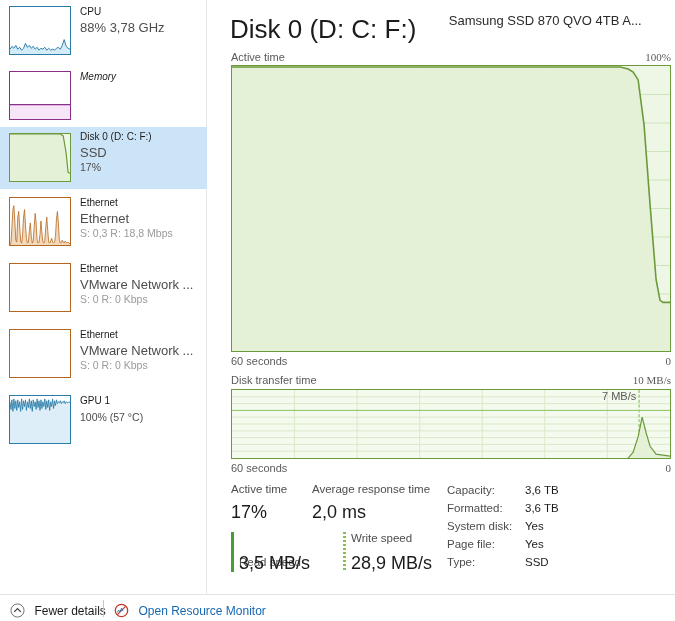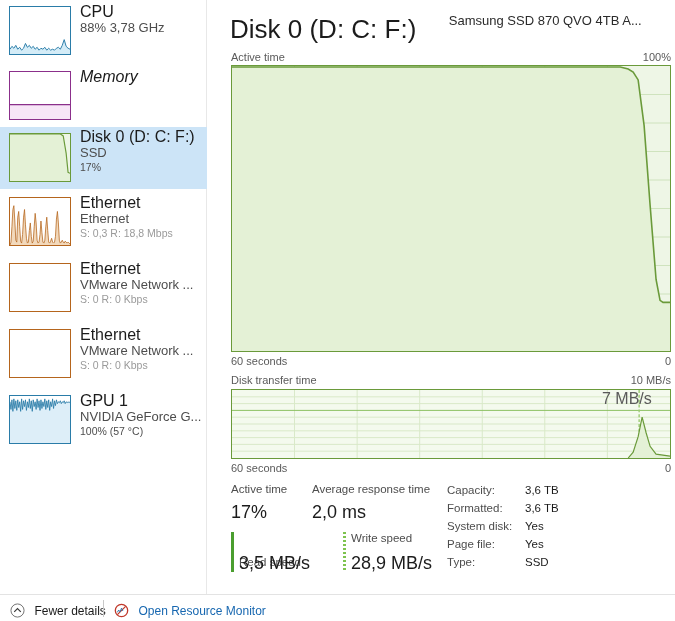--- a/index.html
+++ b/index.html
@@ -53,21 +53,21 @@
     overflow: hidden;
   }
   .thumb svg { display: block; width: 100%; height: 100%; }
   .res-text {
     position: absolute;
     left: 80px;
     top: 2px;
     width: 125px;
   }
   .res-title {
-    font-size: 16px;
+    font-size: 10px;
     line-height: 19px;
     color: #1b1b1b;
     white-space: nowrap;
   }
   .res-sub {
     font-size: 13px;
     line-height: 14px;
     color: #4d4d4d;
     white-space: nowrap;
     overflow: hidden;
@@ -114,21 +114,21 @@
 
   .axis-row {
     position: absolute;
     left: 9px;
     width: 440px;
     font-size: 11px;
     line-height: 14px;
     color: #5a5a5a;
   }
   .axis-left { float: left; }
-  .axis-right { float: right; }
+  .axis-right { float: right; font-family: Liberation Serif, serif; }
 
   .graph-box {
     position: absolute;
     left: 9px;
     border: 1px solid #6a9a3a;
     box-sizing: border-box;
     background: #eef6e6;
     overflow: hidden;
   }
   .graph-box svg { display: block; width: 100%; height: 100%; }
@@ -326,21 +326,20 @@
     <div class="res-item" style="top:389px;">
       <div class="thumb" style="border-color:#2a7ca8;">
         <svg viewBox="0 0 62 49" preserveAspectRatio="none">
           <rect x="0" y="0" width="62" height="49" fill="#ffffff"></rect>
           <polyline points="0,49 0,6 1,14 2,4 3,16 4,3 5,13 6,5 7,15 8,4 9,12 10,6 11,16 12,3 13,14 14,5 15,11 16,4 17,15 18,6 19,12 20,3 21,13 22,5 23,16 24,4 25,11 26,6 27,14 28,3 29,12 30,5 31,15 32,4 33,13 34,6 35,11 36,3 37,14 38,5 39,12 40,4 41,15 42,6 43,11 44,3 45,13 46,5 47,10 48,4 49,8 50,6 51,7 52,5 53,8 54,6 55,7 56,5 57,8 58,6 59,7 60,6 61,7 62,6 62,49" fill="#ddeef8" stroke="none"></polyline>
           <polyline points="0,6 1,14 2,4 3,16 4,3 5,13 6,5 7,15 8,4 9,12 10,6 11,16 12,3 13,14 14,5 15,11 16,4 17,15 18,6 19,12 20,3 21,13 22,5 23,16 24,4 25,11 26,6 27,14 28,3 29,12 30,5 31,15 32,4 33,13 34,6 35,11 36,3 37,14 38,5 39,12 40,4 41,15 42,6 43,11 44,3 45,13 46,5 47,10 48,4 49,8 50,6 51,7 52,5 53,8 54,6 55,7 56,5 57,8 58,6 59,7 60,6 61,7 62,6" fill="none" stroke="#2a7ca8" stroke-width="0.9"></polyline>
         </svg>
       </div>
       <div class="res-text">
         <div class="res-title">GPU 1</div>
-        <div class="res-sub">NVIDIA GeForce G...</div>
         <div class="res-sub2">100%  (57 °C)</div>
       </div>
     </div>
 
   </div>
 
   <div id="main">
 
     <div id="hdr">
       <span id="hdr-title">Disk 0 (D: C: F:)</span>
@@ -410,21 +409,21 @@
 
         <line x1="0" y1="21" x2="440" y2="21" stroke="#8bbf60" stroke-width="1"></line>
 
         <line x1="409" y1="0" x2="409" y2="70" stroke="#9ccb72" stroke-width="1.4" stroke-dasharray="3,2"></line>
 
         <path d="M0,70 L398,70 L403,64 L408,48 L412,28 L416,44 L420,58 L426,66 L440,68 L440,70 Z" fill="#e4f1d6"></path>
         <path d="M398,70 L403,64 L408,48 L412,28 L416,44 L420,58 L426,66 L440,68" fill="none" stroke="#6a9a3a" stroke-width="1.2"></path>
       </svg>
     </div>
 
-    <div style="position:absolute;left:380px;top:390px;font-size:16px;color:#5a5a5a;background:transparent;">7 MB/s</div>
+    <div style="position:absolute;left:380px;top:390px;font-size:11px;color:#5a5a5a;background:transparent;">7 MB/s</div>
 
     <div class="axis-row" style="top:461px;">
       <span class="axis-left">60 seconds</span>
       <span class="axis-right">0</span>
     </div>
 
     <div id="stats">
 
       <div class="stat-label" style="left:9px;top:4px;">Active time</div>
       <div class="stat-value" style="left:9px;top:22px;">17%</div>

